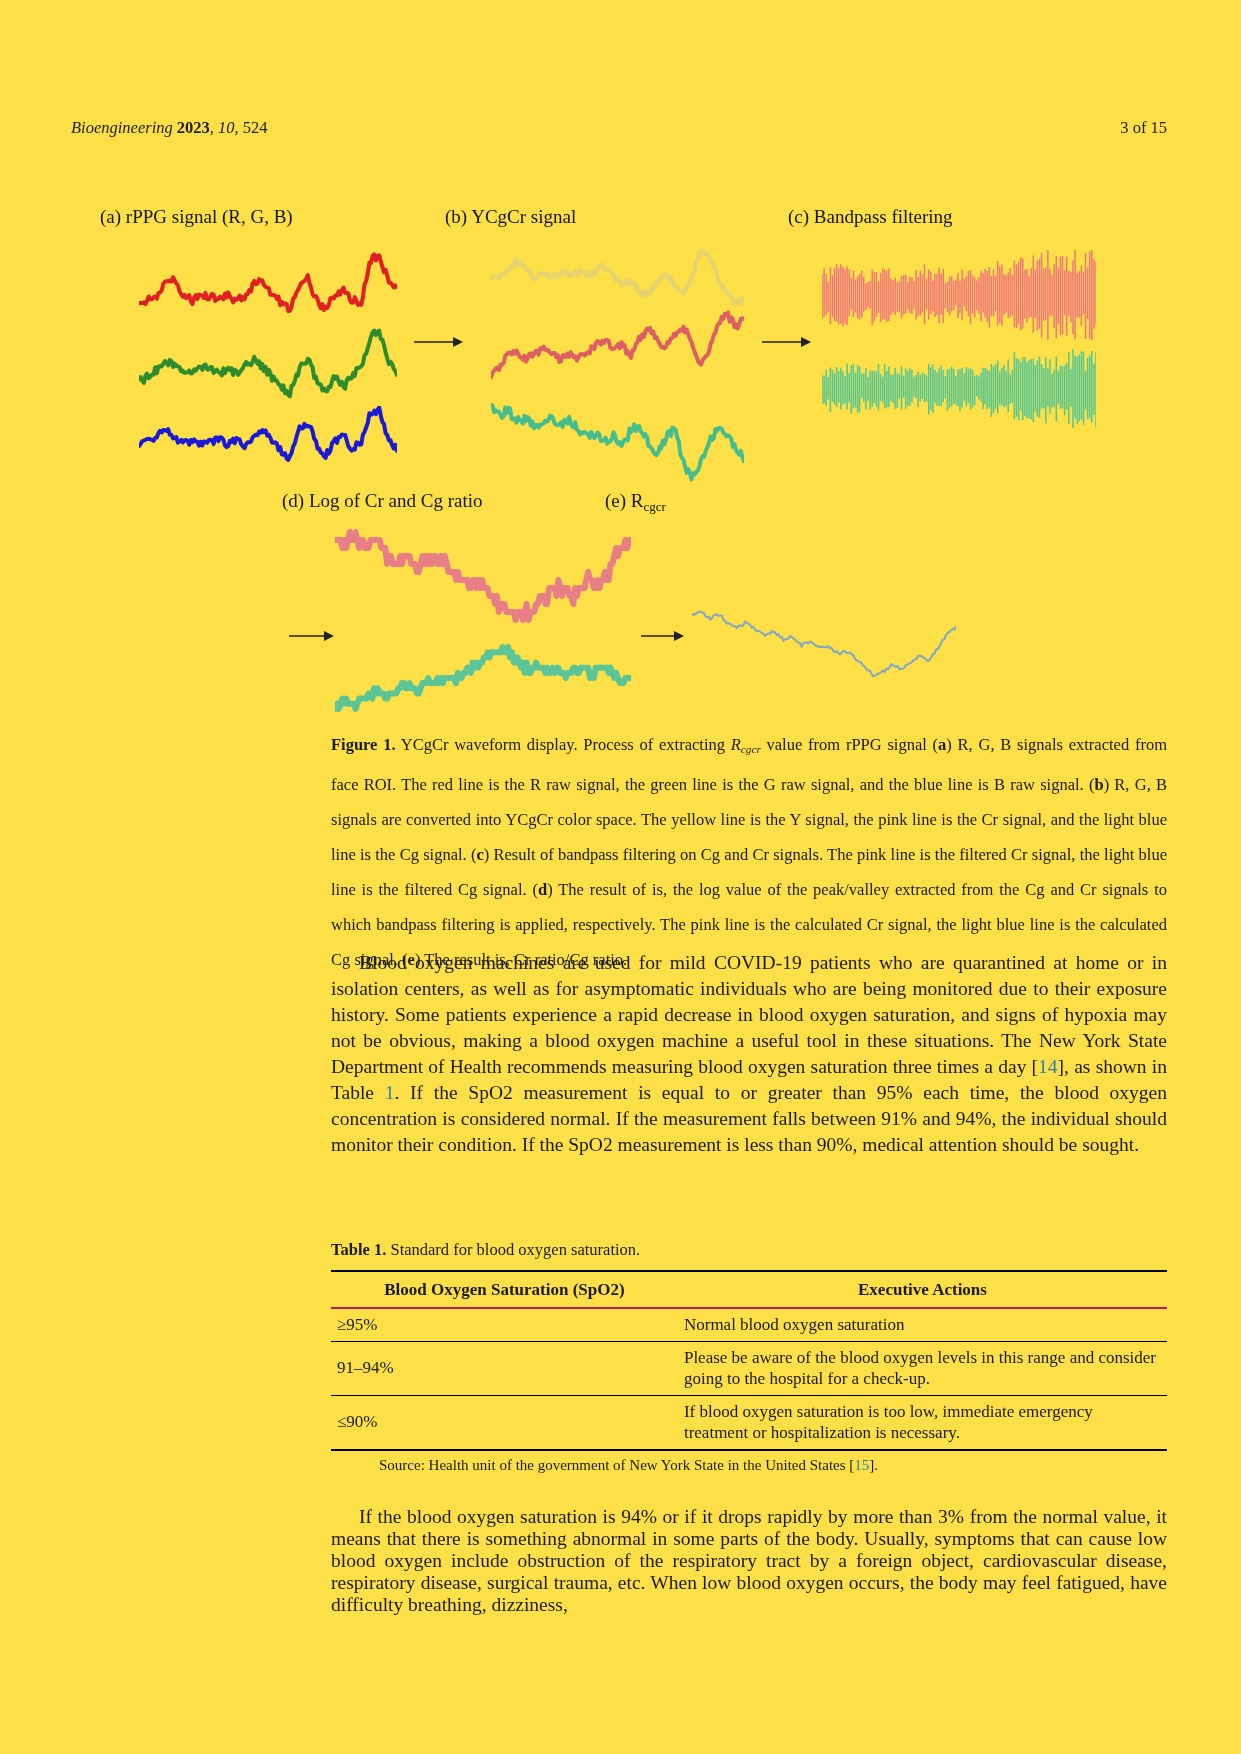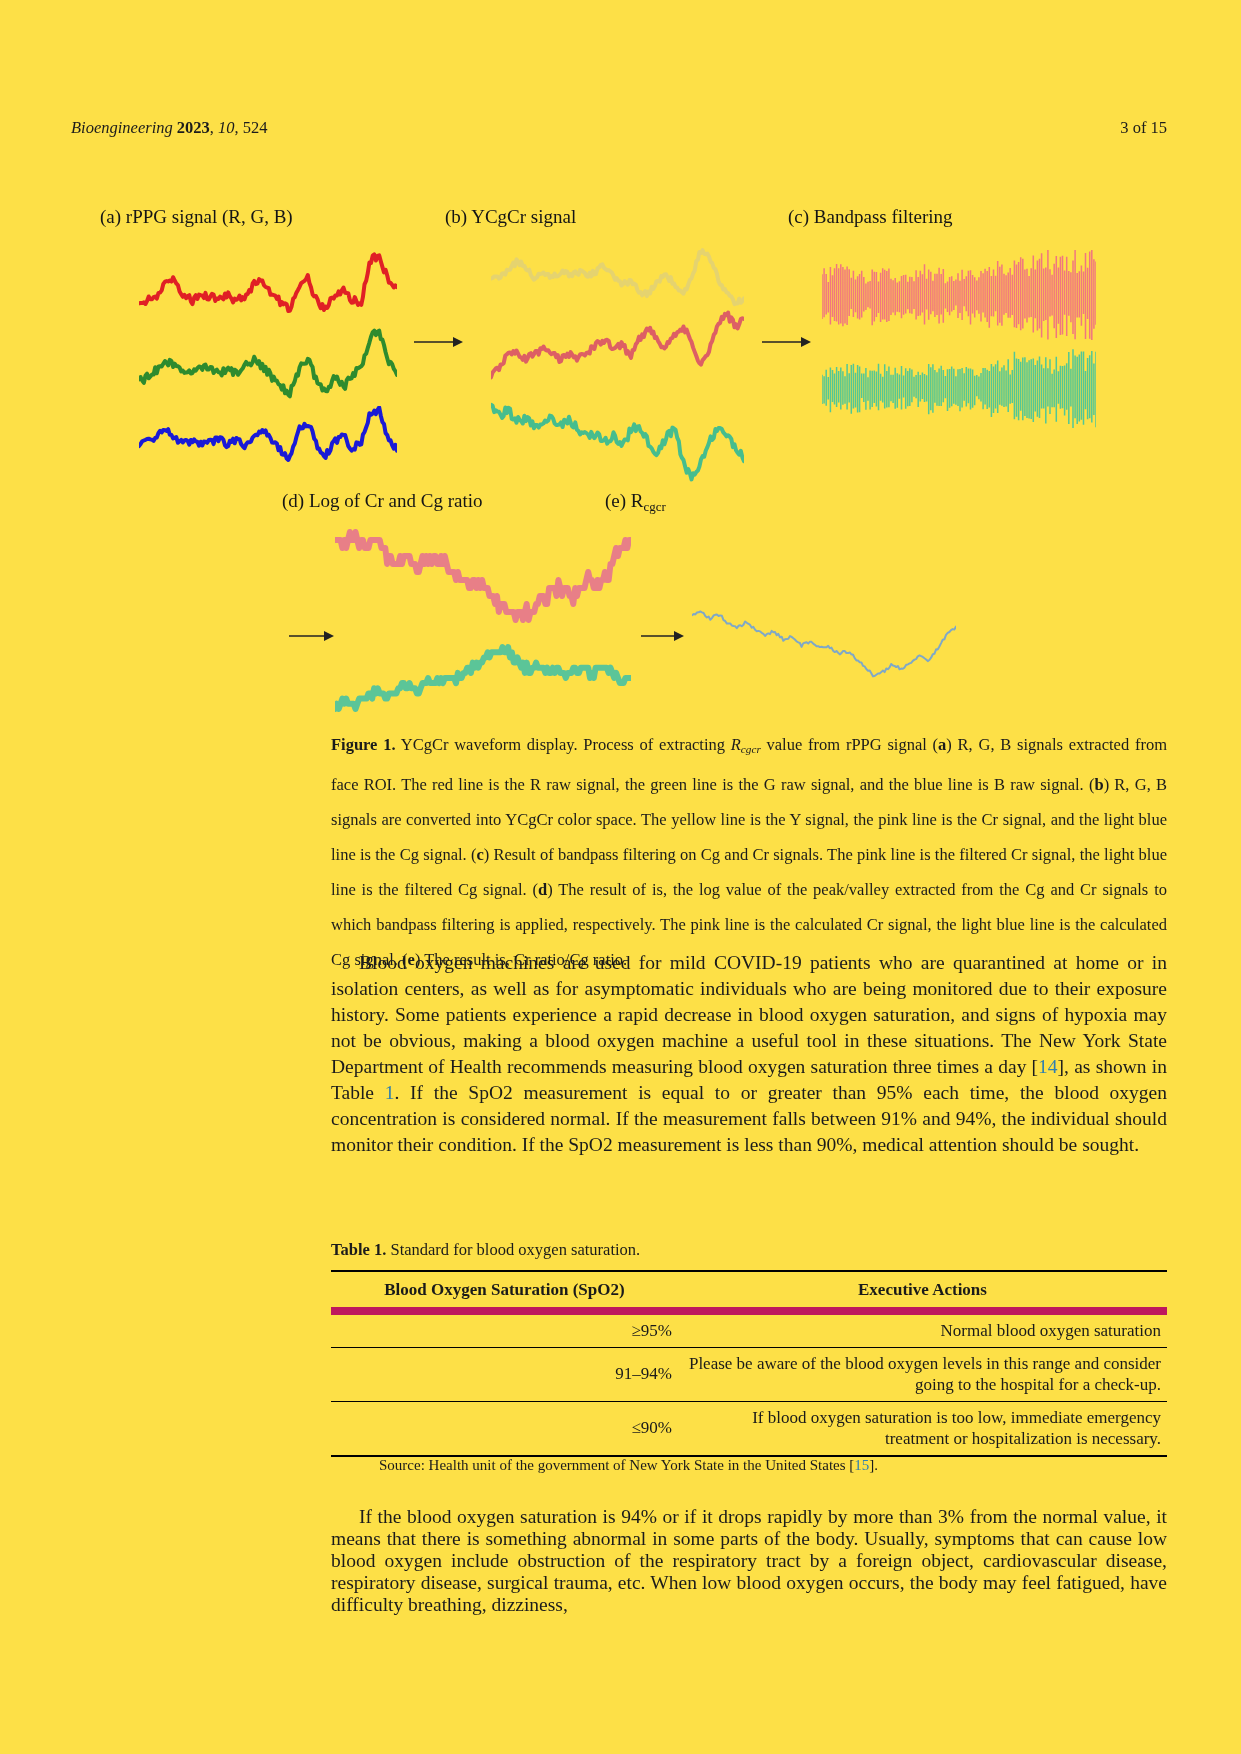--- a/index.html
+++ b/index.html
@@ -46,24 +46,24 @@
     font-size:16.5px;color:#1b1b1b;
   }
   table.datatable{
     position:absolute;left:331px;top:1270px;width:836px;
     border-collapse:collapse;
     border-top:2.5px solid #000;border-bottom:2.5px solid #000;
     font-size:17px;color:#1a1a1a;
   }
   table.datatable th{
     font-weight:bold;text-align:center;padding:8px 4px 7px;
-    border-bottom:8px solid #be185d;font-size:17px;
+    border-bottom:2px solid #be185d;font-size:17px;
   }
   table.datatable td{
-    text-align:right;vertical-align:middle;
+    text-align:left;vertical-align:middle;
     padding:5px 6px;line-height:21.5px;
   }
   table.datatable tbody tr:not(:last-child) td{border-bottom:1.3px solid #000;}
   .col-spo2{width:41.5%;}
   .sourcenote{
     position:absolute;left:331px;top:1457px;width:836px;
     font-size:15px;color:#1b1b1b;margin-left:48px;
   }
 </style>
 </head>

